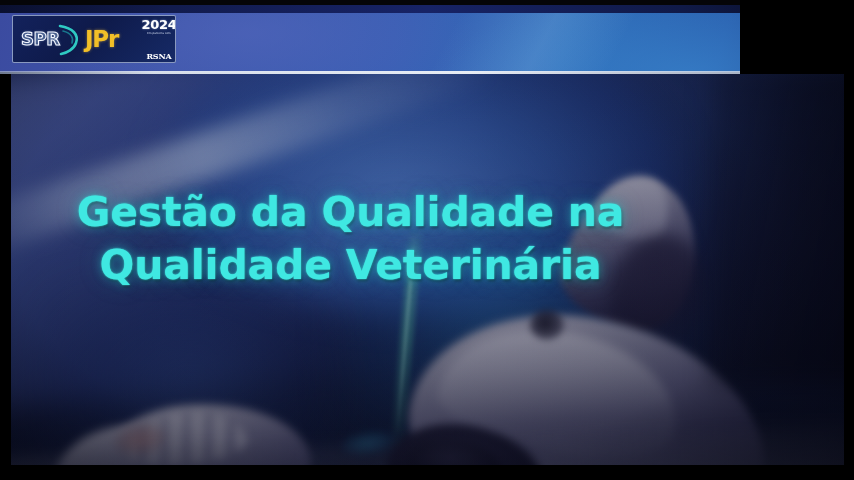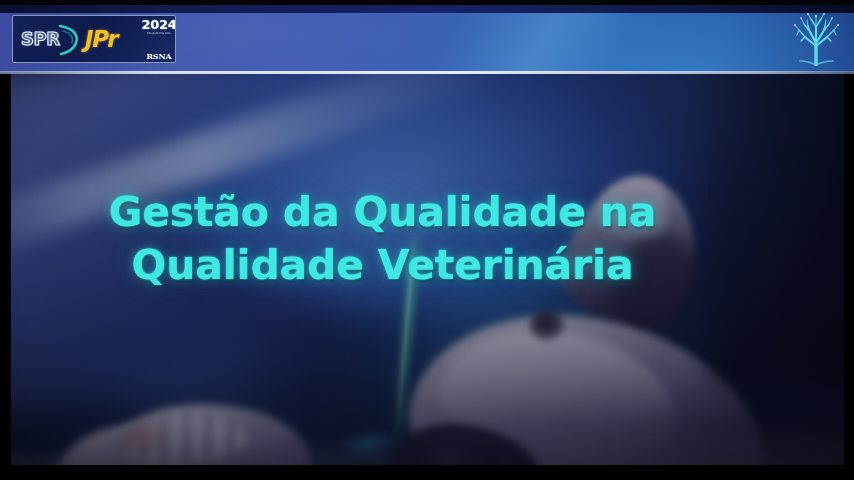--- a/index.html
+++ b/index.html
@@ -19,21 +19,21 @@
     width: 854px;
     height: 480px;
     background: #000;
     overflow: hidden;
   }
 
   
   .top-banner {
     position: absolute;
     left: 0; top: 0;
-    width: 854px;
+    width: 740px;
     height: 74px;
     overflow: hidden;
     background: #0b1838;
   }
   .banner-black-strip {
     position: absolute;
     left: 0; top: 0;
     width: 854px;
     height: 6px;
     background: #050508;
@@ -108,21 +108,20 @@
     position: relative;
     width: 56px; height: 46px;
     flex: none;
   }
   .logo-jpr .jpr-text {
     position: absolute;
     left: 0px; top: 10px;
     font-family: "DejaVu Sans", sans-serif;
     font-size: 23px;
     font-weight: bold;
-    font-style: italic;
     letter-spacing: -1.2px;
     color: #f2bf27;
     text-shadow: 0 0 3px rgba(255,200,60,0.55);
   }
   .logo-year-block {
     position: relative;
     width: 36px; height: 46px;
     flex: none;
     display: flex;
     flex-direction: column;
@@ -416,21 +415,20 @@
   }
 
   
   .title-block {
     position: absolute;
     left: 0; top: 186px;
     width: 701px;
     text-align: center;
     z-index: 40;
     pointer-events: none;
-    padding-left: 32px;
   }
   .title-line {
     font-family: "DejaVu Sans", sans-serif;
     font-size: 41px;
     font-weight: bold;
     color: #3fe8e2;
     line-height: 1.30;
     letter-spacing: -0.2px;
     text-shadow:
       0 0 2px rgba(70,240,235,0.85),

